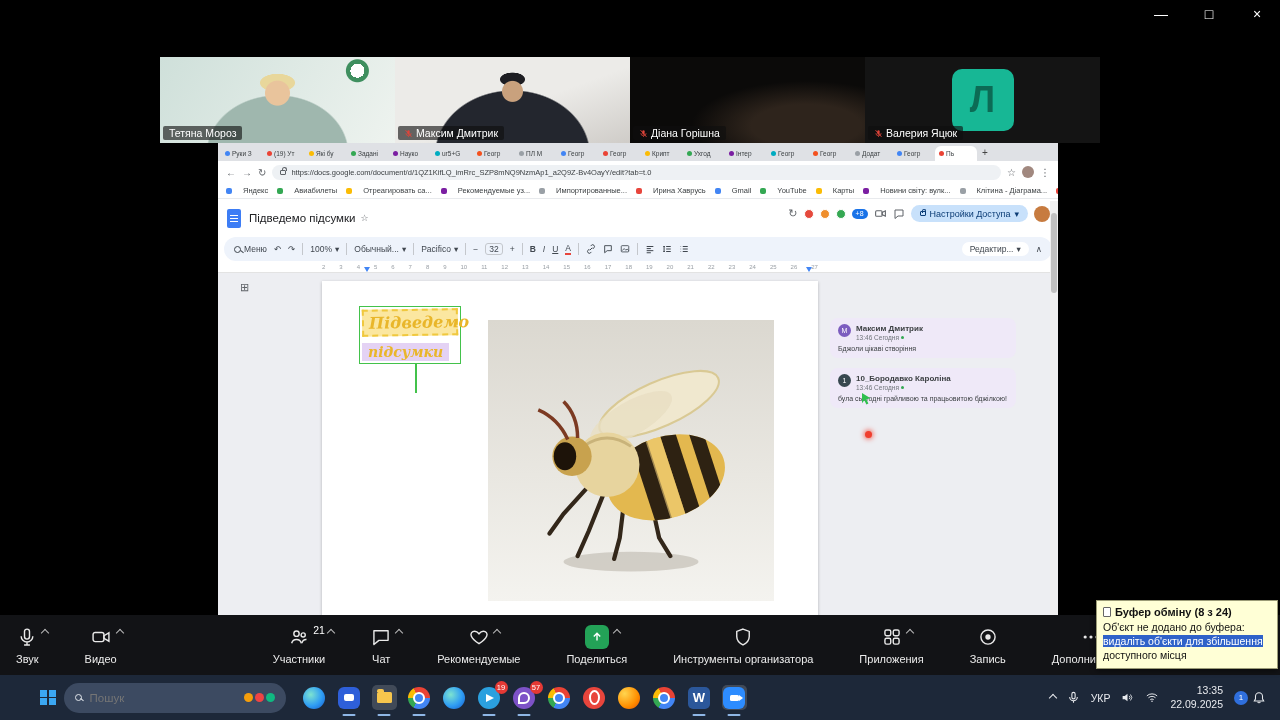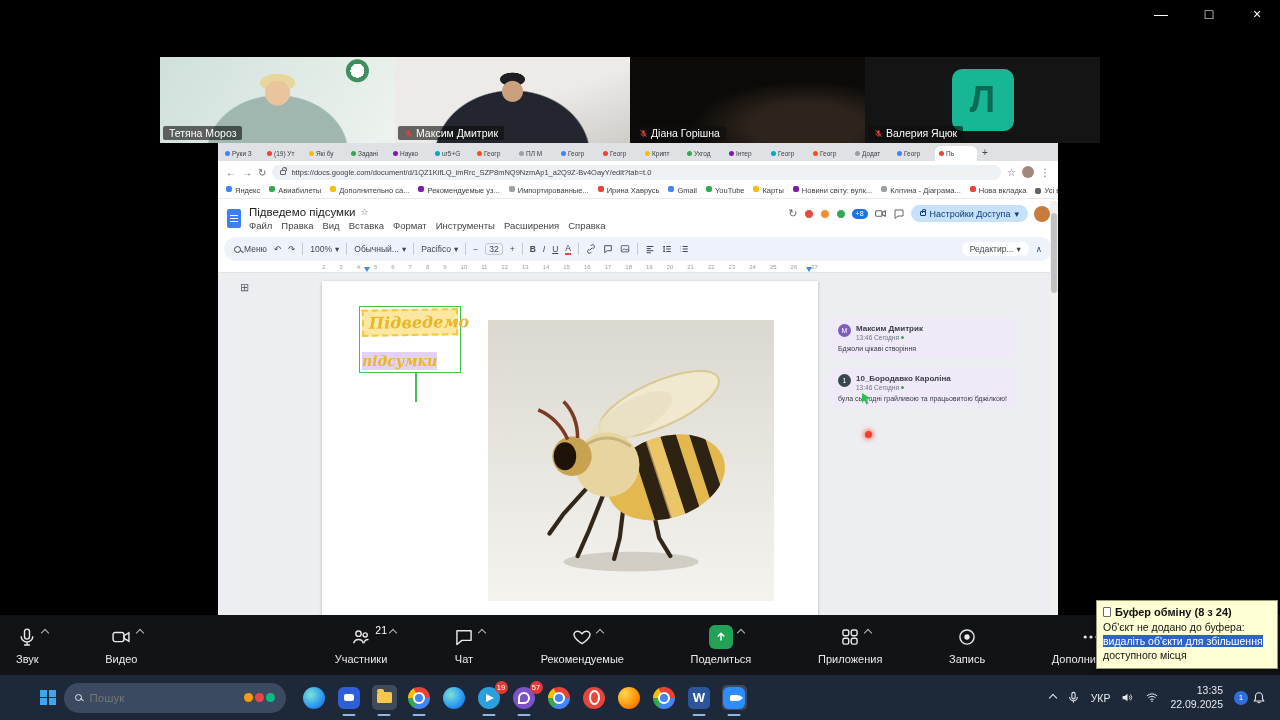--- a/index.html
+++ b/index.html
@@ -54,21 +54,21 @@
   .tab:nth-of-type(8n+5) .fav{background:#7b1fa2}.tab:nth-of-type(8n+6) .fav{background:#00acc1}
   .tab:nth-of-type(8n+7) .fav{background:#f4511e}
   .newtab{order:99;width:16px;font-size:10px;color:#444;text-align:center;align-self:center}
   .addressbar{height:22px;display:flex;align-items:center;gap:6px;padding:0 8px;background:#fff}
   .nav-ico{font-size:10px;color:#5f6368}
   .omnibox{flex:1;height:15px;background:#eef1f4;border-radius:8px;display:flex;align-items:center;gap:5px;padding:0 8px;font-size:7.5px;color:#3c4043;overflow:hidden;white-space:nowrap}
   .lock{width:6px;height:5px;border:1px solid currentColor;border-radius:1px;position:relative;display:inline-block;flex:none}
   .lock::before{content:"";position:absolute;left:1px;top:-3.5px;width:2.6px;height:3px;border:1px solid currentColor;border-bottom:none;border-radius:3px 3px 0 0}
   .avatar-sm{width:12px;height:12px;border-radius:50%;background:#a1887f;flex:none}
   .bookmarks{height:16px;display:flex;align-items:center;gap:9px;padding:0 8px;font-size:7.5px;color:#3c4043;background:#fff;border-bottom:1px solid #e8eaed;white-space:nowrap;overflow:hidden}
-  .bm{display:flex;gap:3px;align-items:flex-start}
+  .bm{display:flex;gap:11px;align-items:center}
   .bm .dot{width:6px;height:6px;border-radius:2px;background:#9aa0a6}
   .bm:nth-of-type(6n+1) .dot{background:#e8453c}.bm:nth-of-type(6n+2) .dot{background:#4285f4}
   .bm:nth-of-type(6n+3) .dot{background:#34a853}.bm:nth-of-type(6n+4) .dot{background:#fbbc05}
   .bm:nth-of-type(6n+5) .dot{background:#7b1fa2}
   .bm-more{order:99;margin-left:auto;display:flex;gap:3px;align-items:center}
 
   .docs-header{position:relative;height:38px;background:#fff;padding-left:9px;display:flex;align-items:center;gap:8px}
   .docs-logo{width:14px;height:19px;border-radius:2px;background:#3d7df5;position:relative;flex:none}
   .docs-logo::after{content:"";position:absolute;left:3px;top:6px;width:8px;height:8px;background:repeating-linear-gradient(#fff 0 1.2px, transparent 1.2px 3px)}
   .dh-text{display:flex;flex-direction:column;gap:2px}
@@ -90,21 +90,21 @@
 
   .ruler{position:relative;height:12px;background:#fff;border-bottom:1px solid #e3e3e3}
   .ruler-nums{position:absolute;left:104px;width:496px;top:0;height:100%;display:flex;justify-content:space-between;align-items:center;font-size:6px;color:#9aa0a6}
   .ind{position:absolute;top:6px;width:0;height:0;border-left:3px solid transparent;border-right:3px solid transparent;border-top:5px solid #4285f4}
 
   .doc-canvas{position:relative;height:342px;background:#edeef2;overflow:hidden}
   .grid-ico{position:absolute;left:22px;top:8px;color:#5f6368;font-size:11px}
   .page{position:absolute;left:104px;top:8px;width:496px;height:400px;background:#fff;box-shadow:0 1px 3px rgba(0,0,0,.25)}
   .note-box{position:absolute;left:38px;top:26px;outline:1.5px solid #43c24b;padding:2px;width:100px}
   .note1{display:block;background:#fbe7a0;border:2px dashed #f0c83e;padding:2px 5px;font:italic bold 16px "DejaVu Serif",serif;color:#e9b62a;transform:rotate(-1deg)}
-  .note2{display:inline-block;background:#e4d2f4;padding:1px 0;margin-top:16px;font:italic bold 14px "DejaVu Serif",serif;color:#e9b62a}
+  .note2{display:inline-block;background:#e4d2f4;padding:1px 6px;margin-top:7px;font:italic bold 14px "DejaVu Serif",serif;color:#e9b62a}
   .note-line{position:absolute;left:55%;bottom:-30px;width:2px;height:30px;background:#43c24b}
   .bee-fig{position:absolute;left:166px;top:39px;width:286px;height:281px;background:linear-gradient(180deg,#dbd8d0 0%,#e9e7e1 55%,#f4f3ef 100%)}
   .comments{position:absolute;left:612px;top:45px;width:186px;display:flex;flex-direction:column;gap:10px}
   .comment{background:#efe9f8;border-radius:8px;padding:6px 8px}
   .c-head{display:flex;gap:5px;align-items:flex-start}
   .c-avatar{width:13px;height:13px;border-radius:50%;color:#fff;font-size:7px;display:flex;align-items:center;justify-content:center;flex:none}
   .c-name{font-size:8px;font-weight:bold;color:#3c4043}
   .c-time{font-size:6.5px;color:#70757a;display:flex;align-items:center;gap:2px;margin-top:1px}
   .pres{width:3px;height:3px;border-radius:50%;background:#34a853}
   .c-text{font-size:7px;color:#3c4043;margin-top:4px}
@@ -342,21 +342,21 @@
           <span>Яндекс</span>
         </div>
 
         <div class="bm">
           <span class="dot"></span>
           <span>Авиабилеты</span>
         </div>
 
         <div class="bm">
           <span class="dot"></span>
-          <span>Дополнительно са...</span>
+          <span>Отреагировать са...</span>
         </div>
 
         <div class="bm">
           <span class="dot"></span>
           <span>Рекомендуемые уз...</span>
         </div>
 
         <div class="bm">
           <span class="dot"></span>
           <span>Импортированные...</span>
@@ -398,31 +398,20 @@
         </div>
       </div>
 
     <div class="docs-header">
       <div class="docs-logo"></div>
       <div class="dh-text">
         <div class="doc-title-row">
           <span>Підведемо підсумки</span>
           <span class="gicon" style="font-size:9px">☆</span>
         </div>
-        <div class="menubar">
-
-        <span>Файл</span>
-            <span>Правка</span>
-            <span>Вид</span>
-            <span>Вставка</span>
-            <span>Формат</span>
-            <span>Инструменты</span>
-            <span>Расширения</span>
-            <span>Справка</span>
-          </div>
       </div>
       <div class="dh-right">
         <span class="gicon">↻</span>
         <span class="pdot" style="background:#e5493c"></span>
         <span class="pdot" style="background:#ef8e2c"></span>
         <span class="pdot" style="background:#35a853"></span>
         <span class="presence-more">+8</span>
         <svg width="13" height="13" viewBox="0 0 24 24" fill="none" stroke="#5f6368" stroke-width="2">
             <rect x="3" y="7" width="12" height="10" rx="2"></rect>
             <path d="M15 10l6-3v10l-6-3z"></path>
@@ -680,20 +669,28 @@
                 <path d="M12 18V6M6.5 11 12 5.5 17.5 11"></path>
               </svg>
           </span>
           <span class="zt-caret"></span>
         </div>
         <span class="zt-label">Поделиться</span>
       </div>
       <div class="zt-item">
         <div class="zt-icon">
           <svg width="20" height="20" viewBox="0 0 24 24" fill="none" stroke="#e9e9e9" stroke-width="1.7">
+              <path d="M12 2.5l7.5 2.8v6c0 4.8-3.3 8-7.5 10.2C7.8 19.3 4.5 16.1 4.5 11.3v-6z"></path>
+            </svg>
+        </div>
+        <span class="zt-label">Инструменты организатора</span>
+      </div>
+      <div class="zt-item">
+        <div class="zt-icon">
+          <svg width="20" height="20" viewBox="0 0 24 24" fill="none" stroke="#e9e9e9" stroke-width="1.7">
               <rect x="3.5" y="3.5" width="7" height="7" rx="2"></rect>
               <rect x="13.5" y="3.5" width="7" height="7" rx="2"></rect>
               <rect x="3.5" y="13.5" width="7" height="7" rx="2"></rect>
               <rect x="13.5" y="13.5" width="7" height="7" rx="2"></rect>
             </svg>
           <span class="zt-caret"></span>
         </div>
         <span class="zt-label">Приложения</span>
       </div>
       <div class="zt-item">

